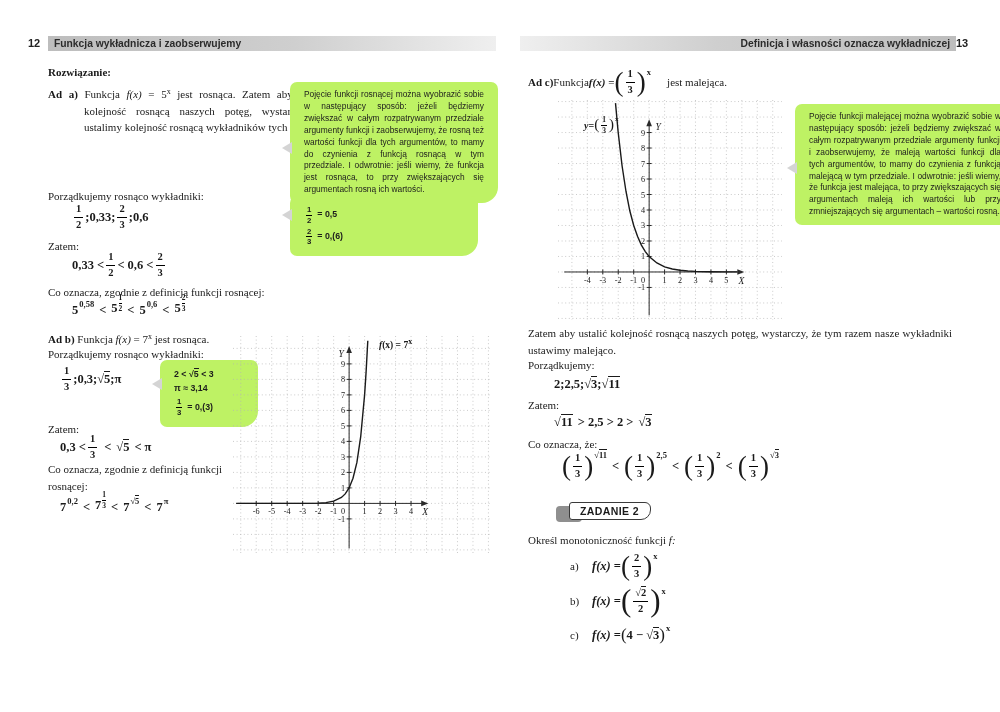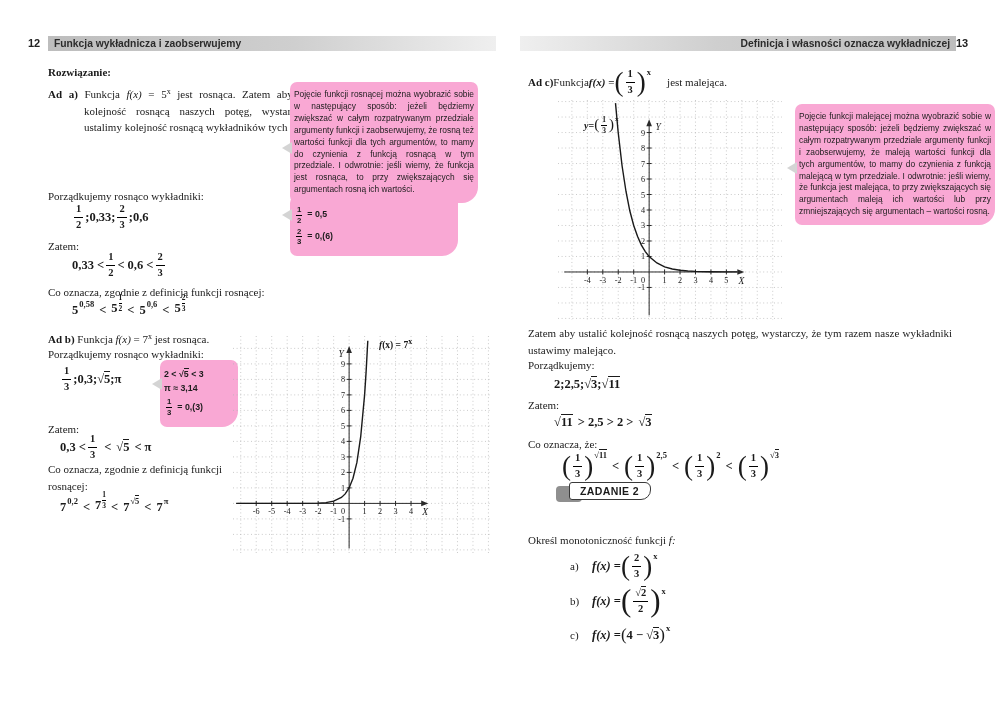--- a/index.html
+++ b/index.html
@@ -30,23 +30,23 @@
   .sfr .n{display:block;padding-bottom:1px;}
   .sfr .d{display:block;border-top:1px solid #000;padding-top:1px;}
   .pw{display:inline-flex;align-items:flex-start;}
   .psup{font-size:8.5px;display:inline-block;transform:translateY(-4px);margin-left:1px;}
   .sq{white-space:nowrap;}
   .sq .ov{border-top:1.1px solid currentColor;padding-top:0;}
   .bp{font-size:27px;font-weight:normal;line-height:0.85;font-family:"Liberation Serif",serif;}
   .mp{font-size:15px;font-weight:normal;line-height:0.9;}
   .pterm{display:inline-flex;align-items:center;}
   
-  .callout{position:absolute;background:#f9a8d4;border-radius:7px 7px 16px 7px;
+  .callout{position:absolute;background:#bef264;border-radius:7px 7px 16px 7px;
            font-family:"Liberation Sans",sans-serif;font-size:8.4px;line-height:11.9px;
-           color:#1c1c1c;padding:7px 4px;text-align:justify;}
+           color:#1c1c1c;padding:7px 14px;text-align:justify;}
   .callout::before{content:"";position:absolute;left:-8px;border-top:6px solid transparent;
            border-bottom:6px solid transparent;border-right:10px solid #d4d4d4;}
   .note-a::before{top:60px;}
   .note-fr::before{top:13px;}
   .note-b::before{top:18px;}
   .note-d::before{top:58px;}
   .note-c::before{top:9px;}
   .nmath{font-weight:bold;font-size:8.8px;text-align:left;}
   .nmath .fr .n,.nmath .fr .d{font-size:7.8px;padding:0 1px 1px;}
   .nmath .fr .d{padding:1px 1px 0;}
@@ -500,21 +500,21 @@
       <span class="bp">(</span>
         <span class="fr">
           <span class="n">1</span>
           <span class="d">3</span>
         </span>
         <span class="bp">)</span>
       <span class="psup" style="align-self:flex-start;margin-top:1px;"><span class="sq"><span>√</span><span class="ov">3</span></span></span>
     </span>
   </div>
 
-  <div class="abs" style="left:556px;top:482px;width:130px;height:22px;">
+  <div class="abs" style="left:556px;top:502px;width:130px;height:22px;">
     <span class="badge-tab"></span>
     <span class="badge-box">ZADANIE 2</span>
   </div>
 
   <div class="t" style="left:528px;top:532px;">
     <span>Określ monotoniczność funkcji </span><span class="it">f:</span>
   </div>
 
   <div class="mrow" style="left:570px;top:550px;height:32px;">
     <span style="font-weight:normal;font-size:11px;width:22px;">a)</span>

